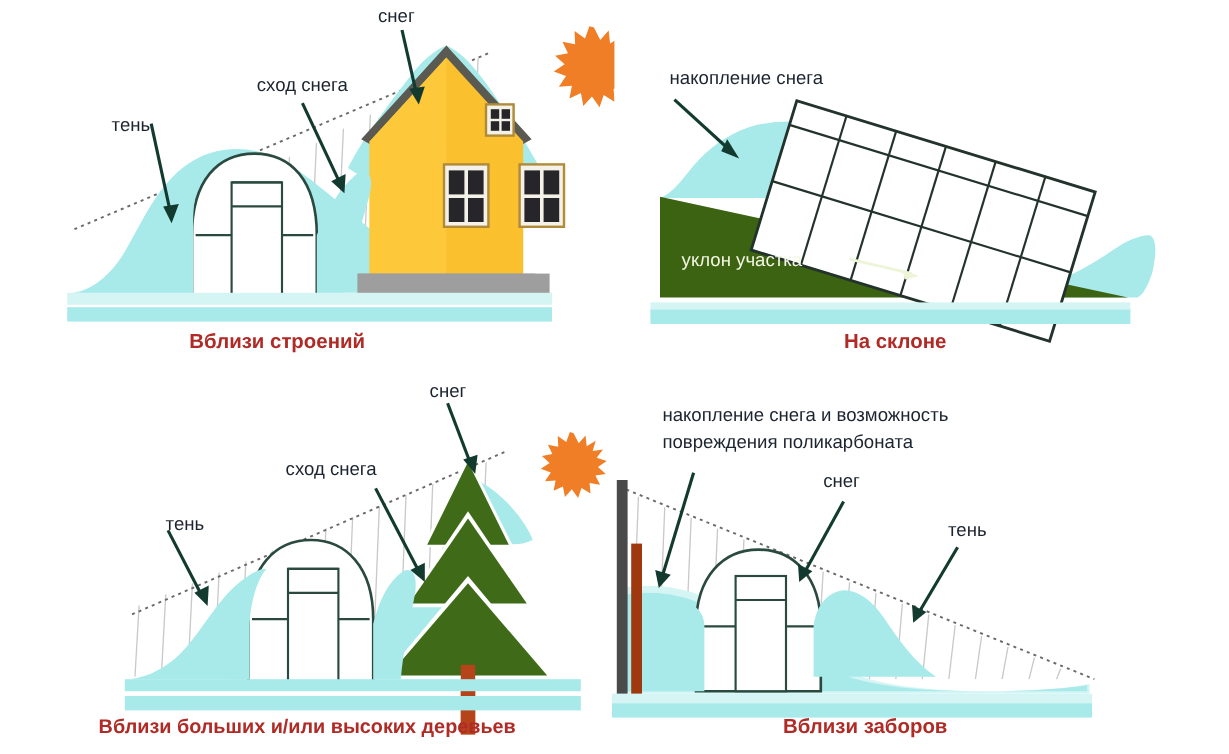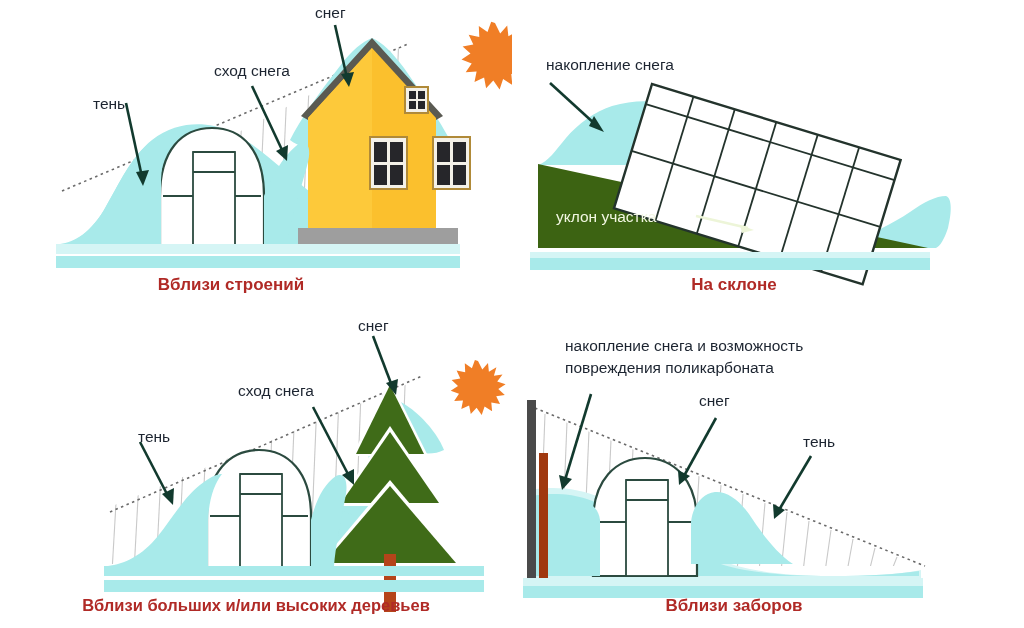--- a/index.html
+++ b/index.html
@@ -17,23 +17,23 @@
   #infographic {
     position: relative;
     width: 1024px;
     height: 628px;
     background: #ffffff;
   }
   .panel {
     position: absolute;
   }
   #panel-tl { left: 0;   top: 0;   width: 512px; height: 314px; }
-  #panel-tr { left: 500px; top: 0; width: 512px; height: 314px; }
+  #panel-tr { left: 512px; top: 0; width: 512px; height: 314px; }
   #panel-bl { left: 0;   top: 314px; width: 512px; height: 314px; }
-  #panel-br { left: 501px; top: 314px; width: 512px; height: 314px; }
+  #panel-br { left: 488px; top: 314px; width: 512px; height: 314px; }
 
   .panel svg {
     display: block;
     width: 512px;
     height: 314px;
   }
   .lbl {
     font-family: "Liberation Sans", sans-serif;
     font-size: 15.5px;
     fill: #1c2430;

